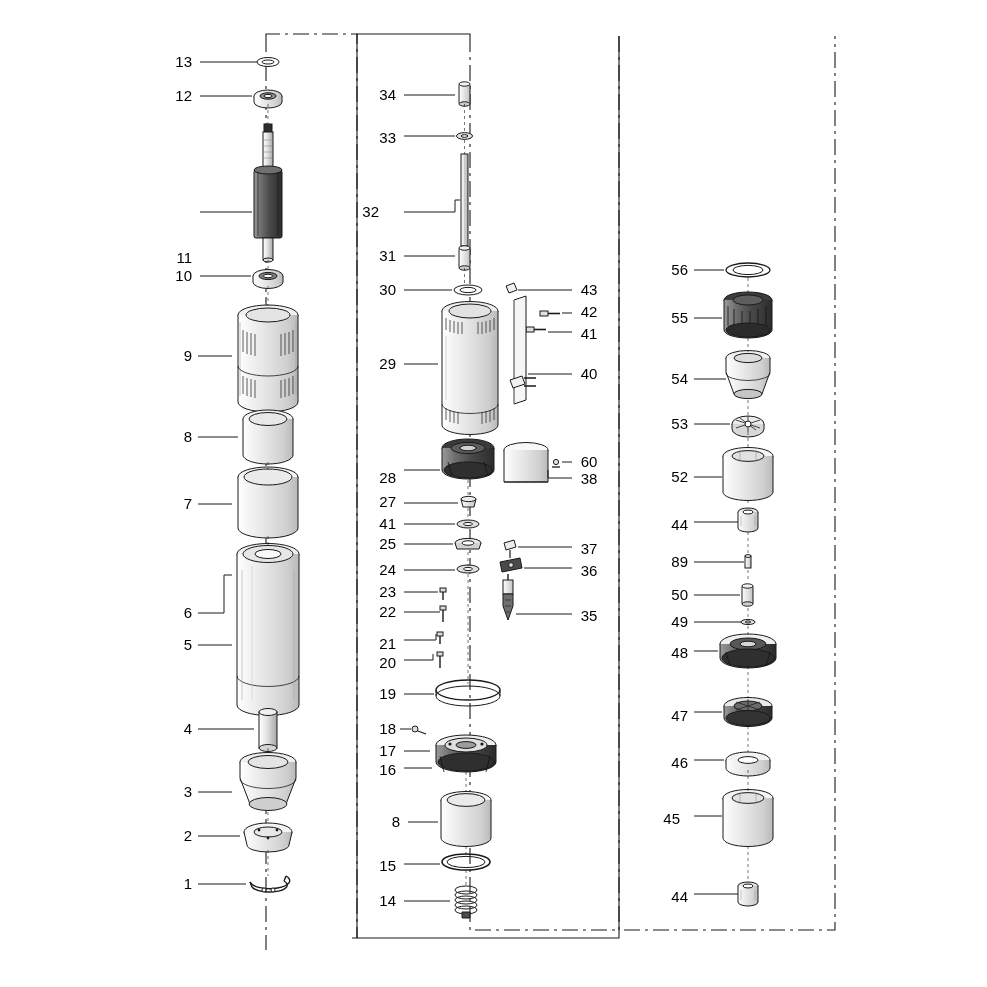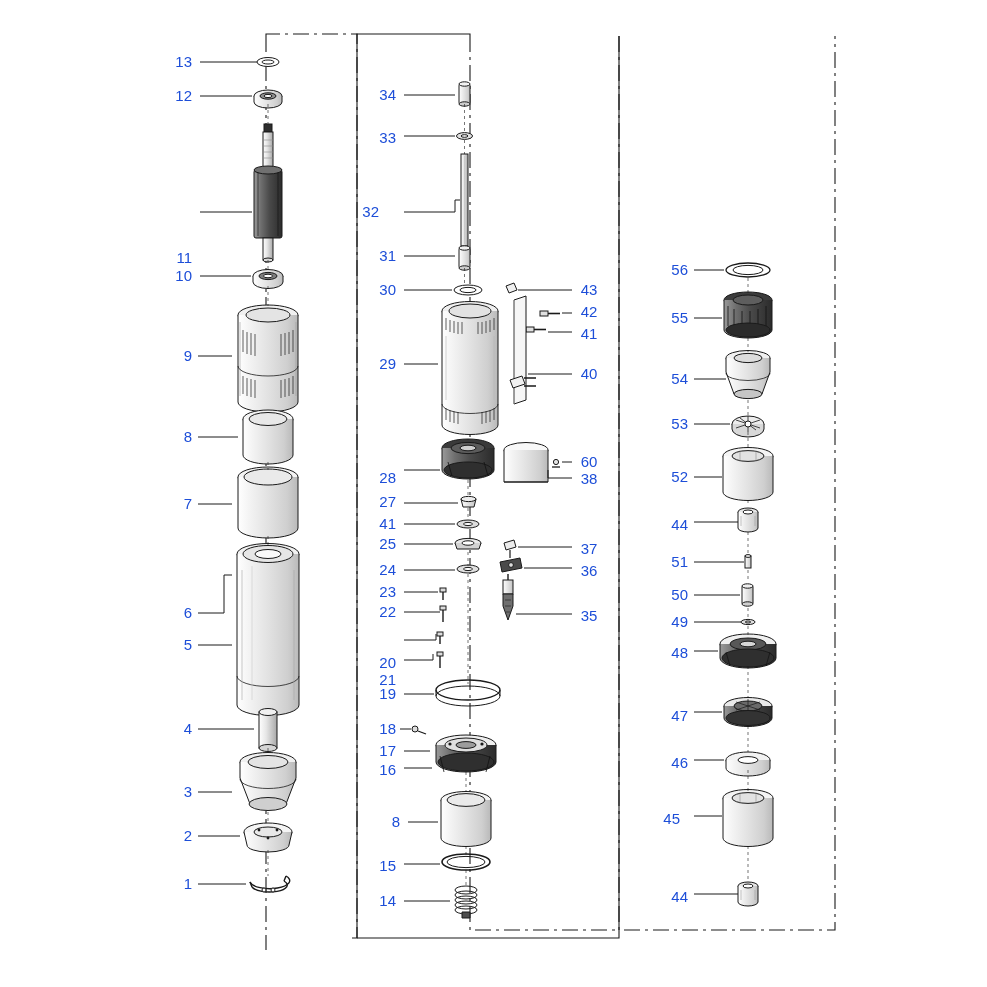--- a/index.html
+++ b/index.html
@@ -23,21 +23,21 @@
     position: absolute;
     left: 0;
     top: 0;
     width: 987px;
     height: 987px;
   }
   .callout-label {
     position: absolute;
     font-family: "Liberation Sans", sans-serif;
     font-size: 15px;
-    color: #1d4ed8;
+    color: #000000;
     line-height: 15px;
     white-space: nowrap;
   }
   .callout-label.right {
     text-align: center;
   }
   .callout-label.left {
     text-align: right;
   }
 </style>
@@ -582,21 +582,21 @@
   <div class="callout-label left" style="left:372px;  top:248px; width:24px;">31</div>
   <div class="callout-label left" style="left:372px;  top:282px; width:24px;">30</div>
   <div class="callout-label left" style="left:372px;  top:356px; width:24px;">29</div>
   <div class="callout-label left" style="left:372px;  top:470px; width:24px;text-align:right;">28</div>
   <div class="callout-label left" style="left:372px;  top:494px; width:24px;">27</div>
   <div class="callout-label left" style="left:372px;  top:516px; width:24px;">41</div>
   <div class="callout-label left" style="left:372px;  top:536px; width:24px;">25</div>
   <div class="callout-label left" style="left:372px;  top:562px; width:24px;">24</div>
   <div class="callout-label left" style="left:372px;  top:584px; width:24px;">23</div>
   <div class="callout-label left" style="left:372px;  top:604px; width:24px;">22</div>
-  <div class="callout-label left" style="left:372px;  top:636px; width:24px;margin-top:36px;">21</div>
+  <div class="callout-label left" style="left:372px;  top:636px; width:24px;">21</div>
   <div class="callout-label left" style="left:372px;  top:655px; width:24px;">20</div>
   <div class="callout-label left" style="left:372px;  top:686px; width:24px;">19</div>
   <div class="callout-label left" style="left:372px;  top:721px; width:24px;">18</div>
   <div class="callout-label left" style="left:372px;  top:743px; width:24px;">17</div>
   <div class="callout-label left" style="left:372px;  top:762px; width:24px;">16</div>
   <div class="callout-label left" style="left:382px;  top:814px; width:18px;">8</div>
   <div class="callout-label left" style="left:372px;  top:858px; width:24px;">15</div>
   <div class="callout-label left" style="left:372px;  top:893px; width:24px;">14</div>
 
   <div class="callout-label right" style="left:576px;  top:282px; width:26px;">43</div>
@@ -608,21 +608,21 @@
   <div class="callout-label right" style="left:576px;  top:541px; width:26px;">37</div>
   <div class="callout-label right" style="left:576px;  top:563px; width:26px;">36</div>
   <div class="callout-label right" style="left:576px;  top:608px; width:26px;">35</div>
 
   <div class="callout-label left" style="left:664px;  top:262px; width:24px;">56</div>
   <div class="callout-label left" style="left:664px;  top:310px; width:24px;">55</div>
   <div class="callout-label left" style="left:664px;  top:371px; width:24px;">54</div>
   <div class="callout-label left" style="left:664px;  top:416px; width:24px;">53</div>
   <div class="callout-label left" style="left:664px;  top:469px; width:24px;">52</div>
   <div class="callout-label left" style="left:664px;  top:517px; width:24px;">44</div>
-  <div class="callout-label left" style="left:664px;  top:554px; width:24px;">51</div>
+  <div class="callout-label left" style="left:664px;  top:554px; width:24px;">89</div>
   <div class="callout-label left" style="left:664px;  top:587px; width:24px;">50</div>
   <div class="callout-label left" style="left:664px;  top:614px; width:24px;">49</div>
   <div class="callout-label left" style="left:664px;  top:645px; width:24px;">48</div>
   <div class="callout-label left" style="left:664px;  top:708px; width:24px;">47</div>
   <div class="callout-label left" style="left:664px;  top:755px; width:24px;">46</div>
   <div class="callout-label left" style="left:656px;  top:811px; width:24px;">45</div>
   <div class="callout-label left" style="left:664px;  top:889px; width:24px;">44</div>
 
 </div>
 

